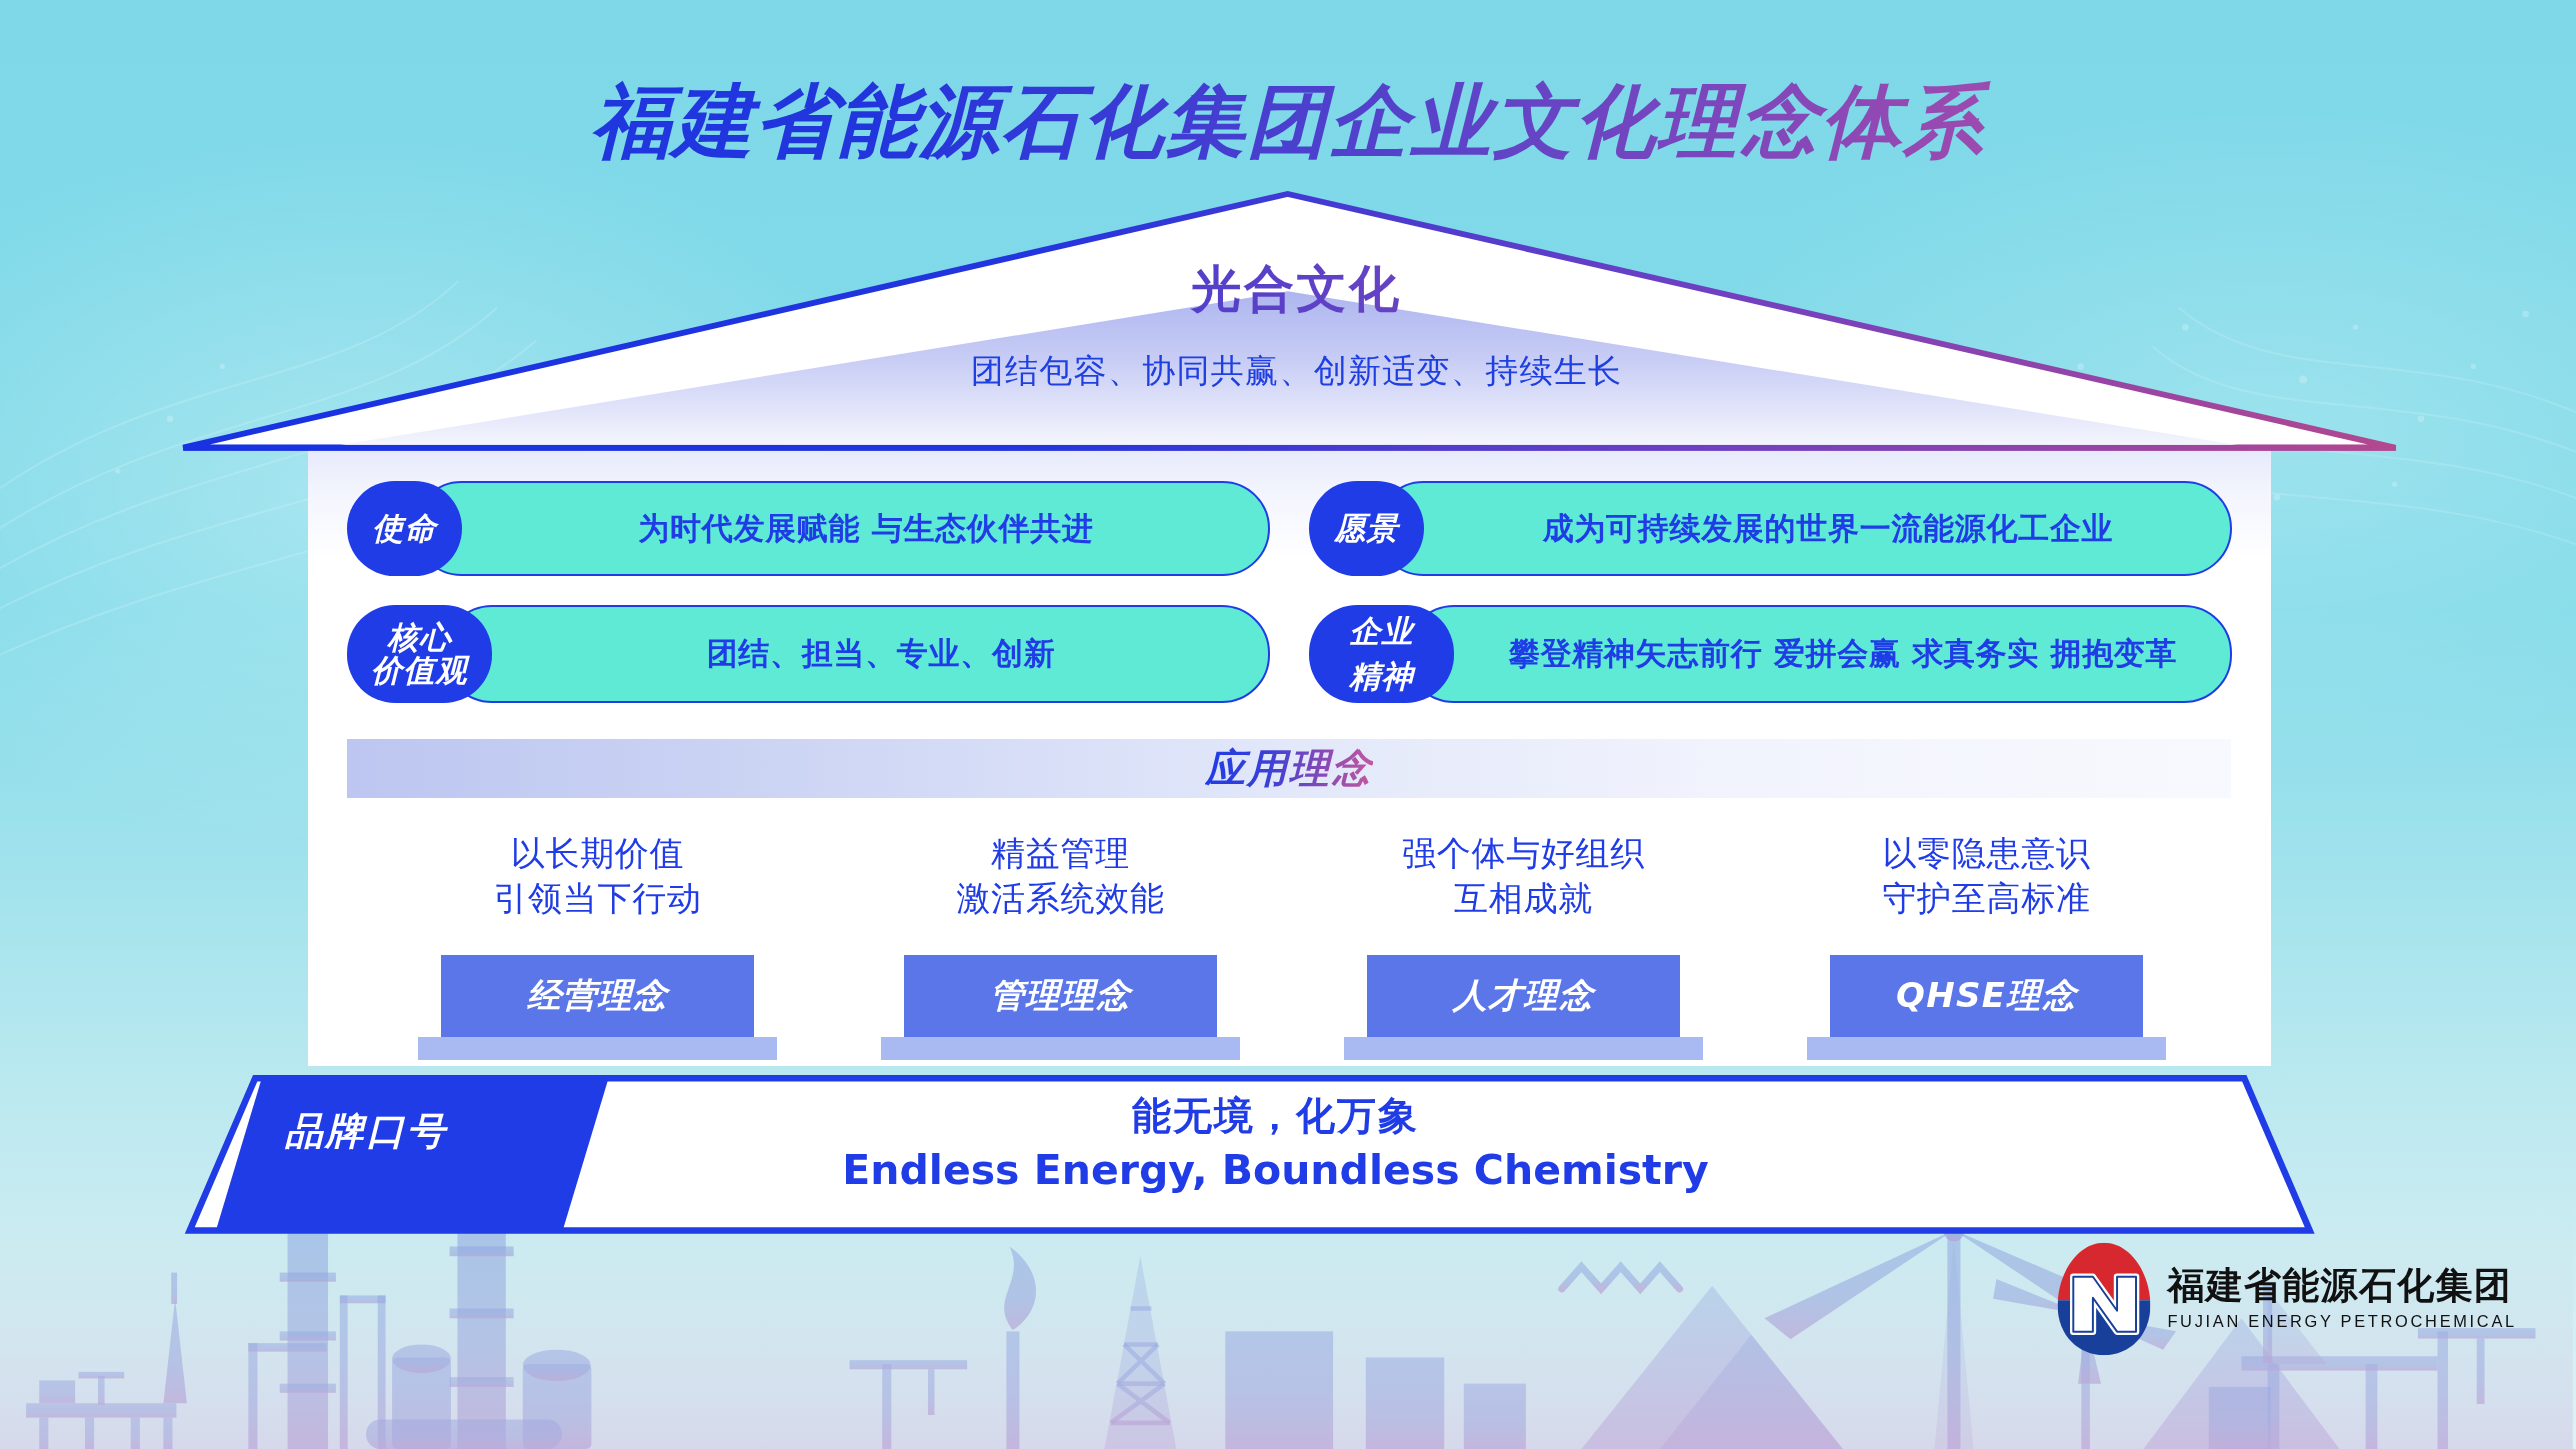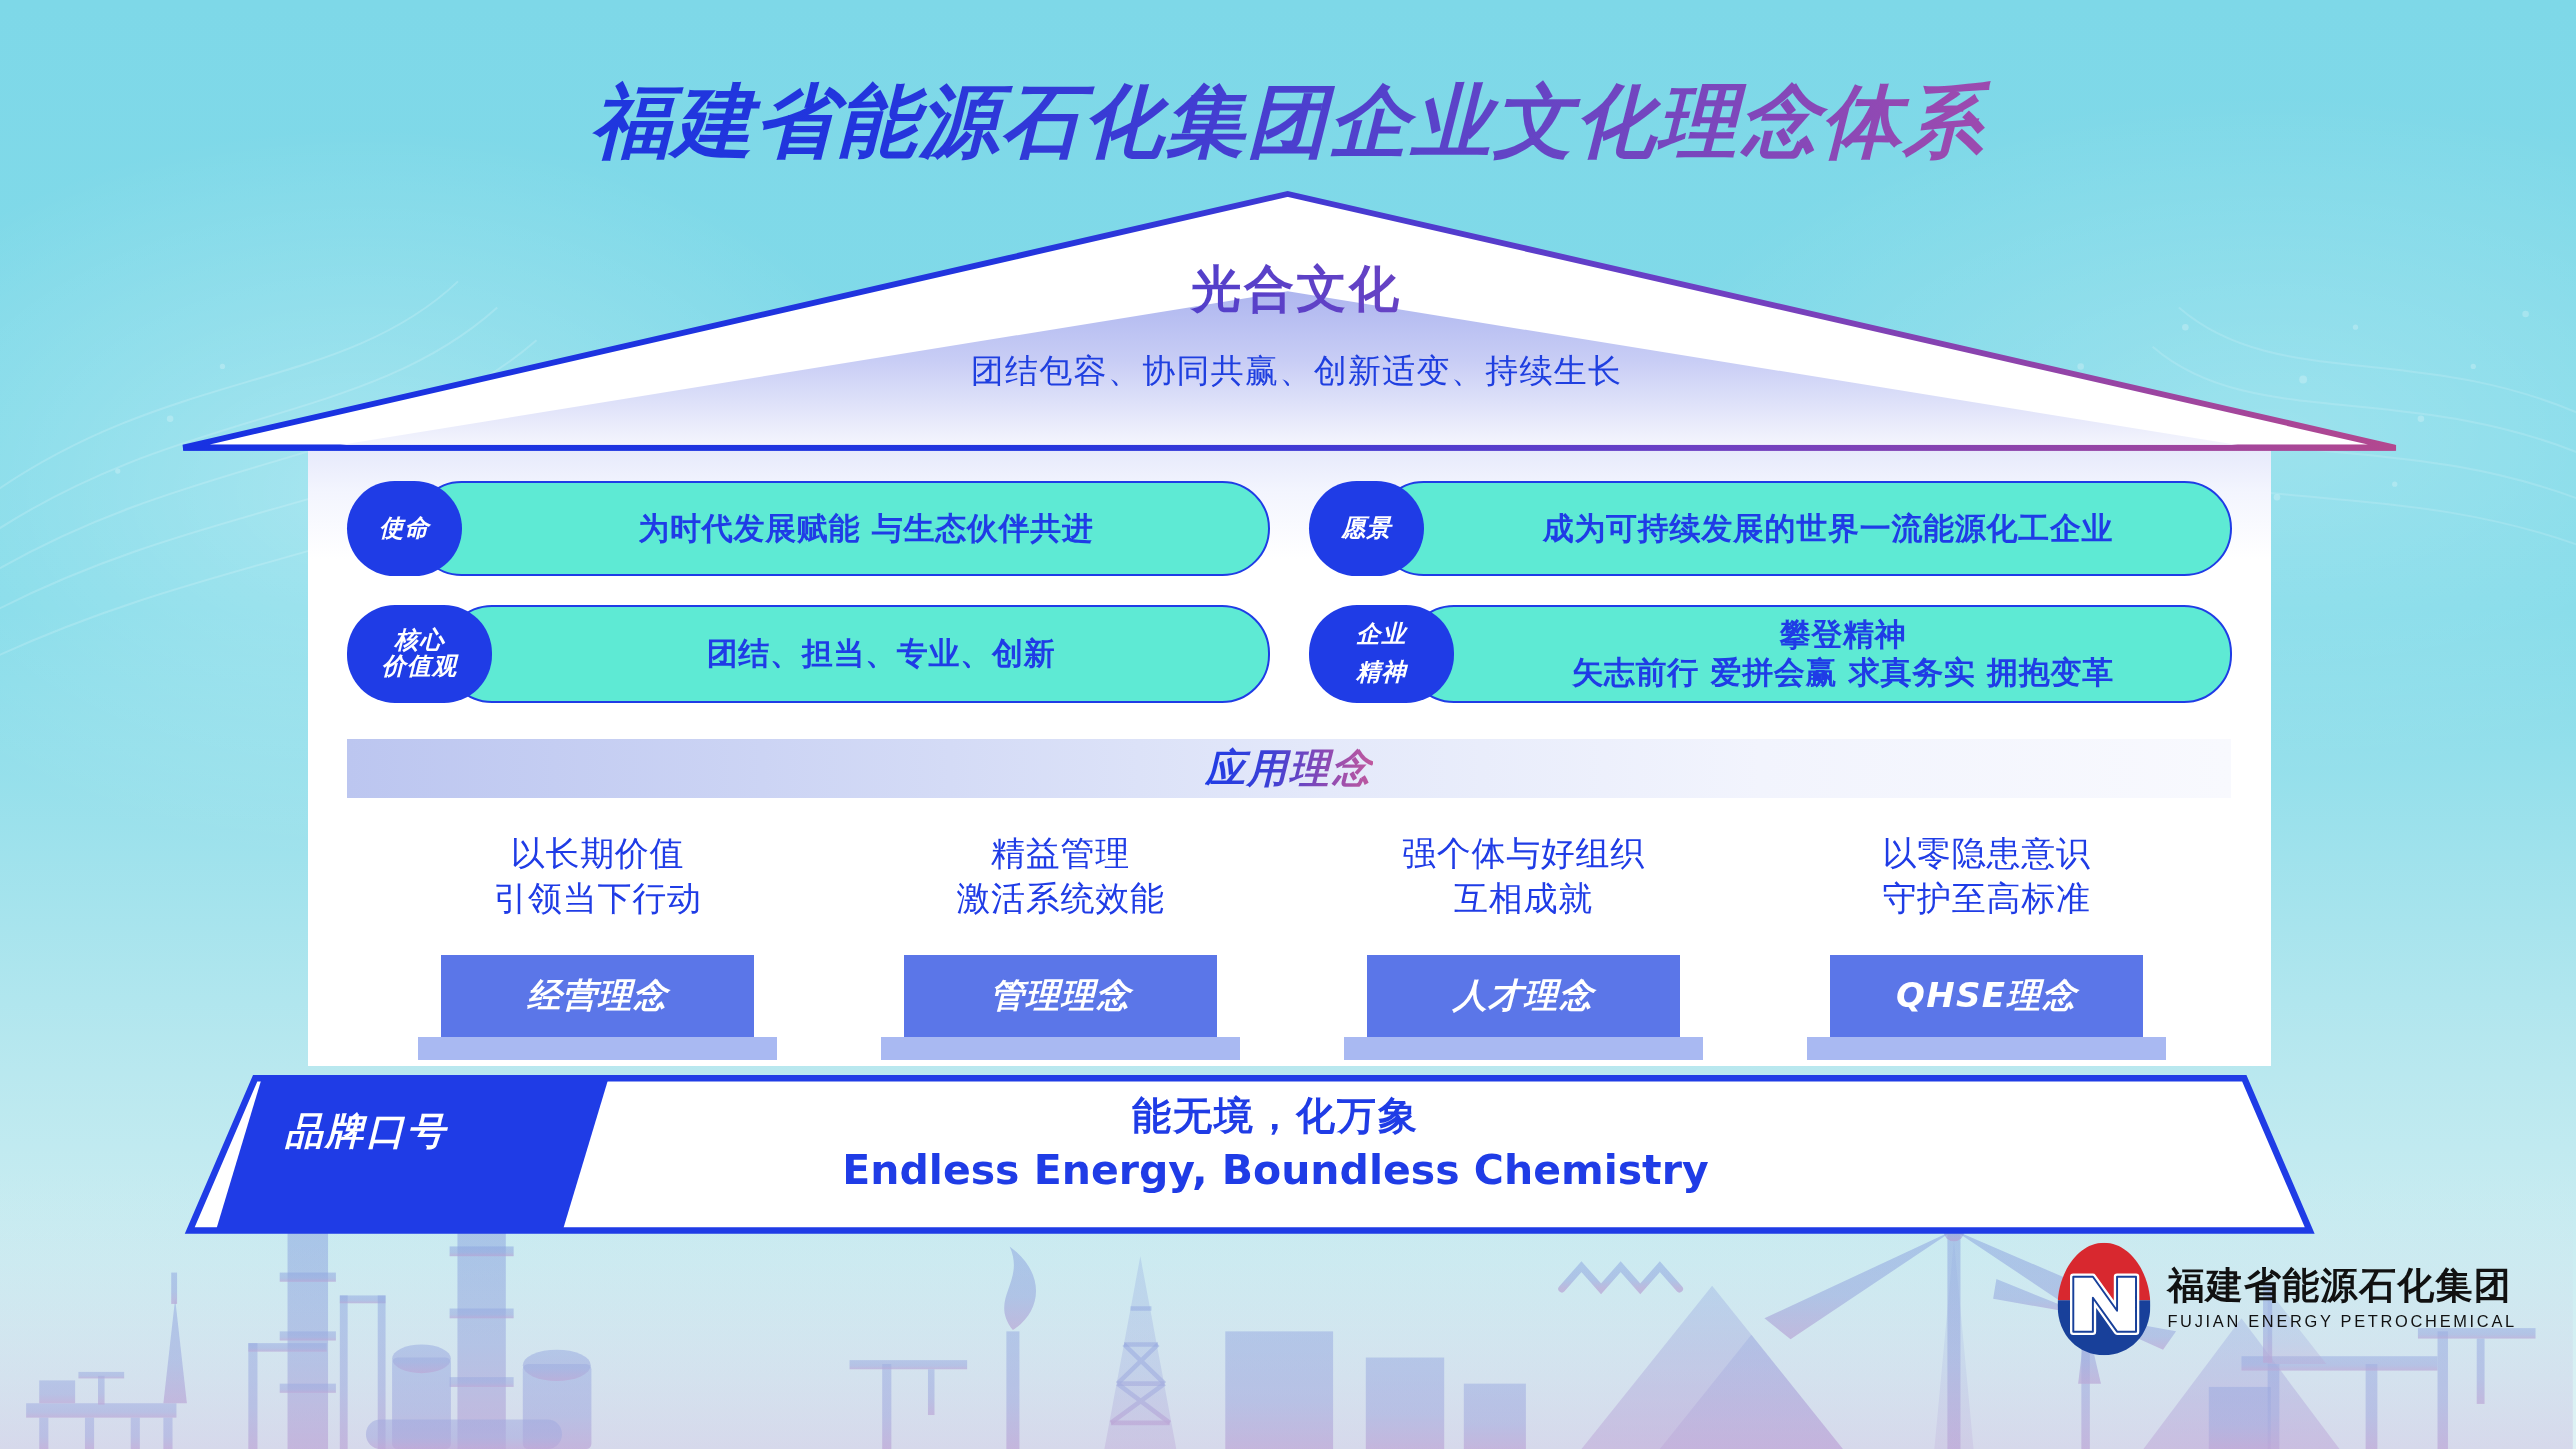--- a/index.html
+++ b/index.html
@@ -49,21 +49,21 @@
   }
   
   .pill-row{position:absolute;display:flex;}
   .pill{
     position:relative;display:flex;align-items:stretch;
     height:95px;
   }
   .pill-tag{
     background:#1f3ce6;border-radius:48px;
     display:flex;flex-direction:column;align-items:center;justify-content:center;
-    color:#fff;font-weight:bold;font-size:24px;line-height:1.08;letter-spacing:1.3px;
+    color:#fff;font-weight:bold;font-size:31px;line-height:1.08;letter-spacing:1.3px;
     font-family:"DejaVu Sans","Liberation Sans",sans-serif;
     font-style:italic;
     position:relative;z-index:2;padding:0 22px;box-sizing:border-box;
   }
   .pill-body{
     flex:1;background:#5eead4;border:2.6px solid #1f3ce6;border-radius:48px;
     margin-left:-48px;display:flex;align-items:center;justify-content:center;
     color:#1f3ce6;font-weight:bold;font-size:31px;line-height:1.22;letter-spacing:0.7px;
     font-family:"DejaVu Sans","Liberation Sans",sans-serif;
     text-align:center;padding-left:48px;box-sizing:border-box;position:relative;z-index:1;
@@ -323,21 +323,21 @@
       </div>
     </div>
   </div>
 
   <div class="pill-row" style="left:1309px;top:605px;width:923px;">
     <div class="pill" style="width:923px;height:98px;">
       <div class="pill-tag" style="width:145px;gap:12px;">
         <span>企业</span>
         <span>精神</span>
       </div>
-      <div class="pill-body" style="flex-direction:column;">
+      <div class="pill-body" style="flex-direction:row;">
         <span>攀登精神</span>
         <span class="l2">矢志前行 爱拼会赢 求真务实 拥抱变革</span>
       </div>
     </div>
   </div>
 
   <div id="apply-bar">
     <span>应用理念</span>
   </div>
 

